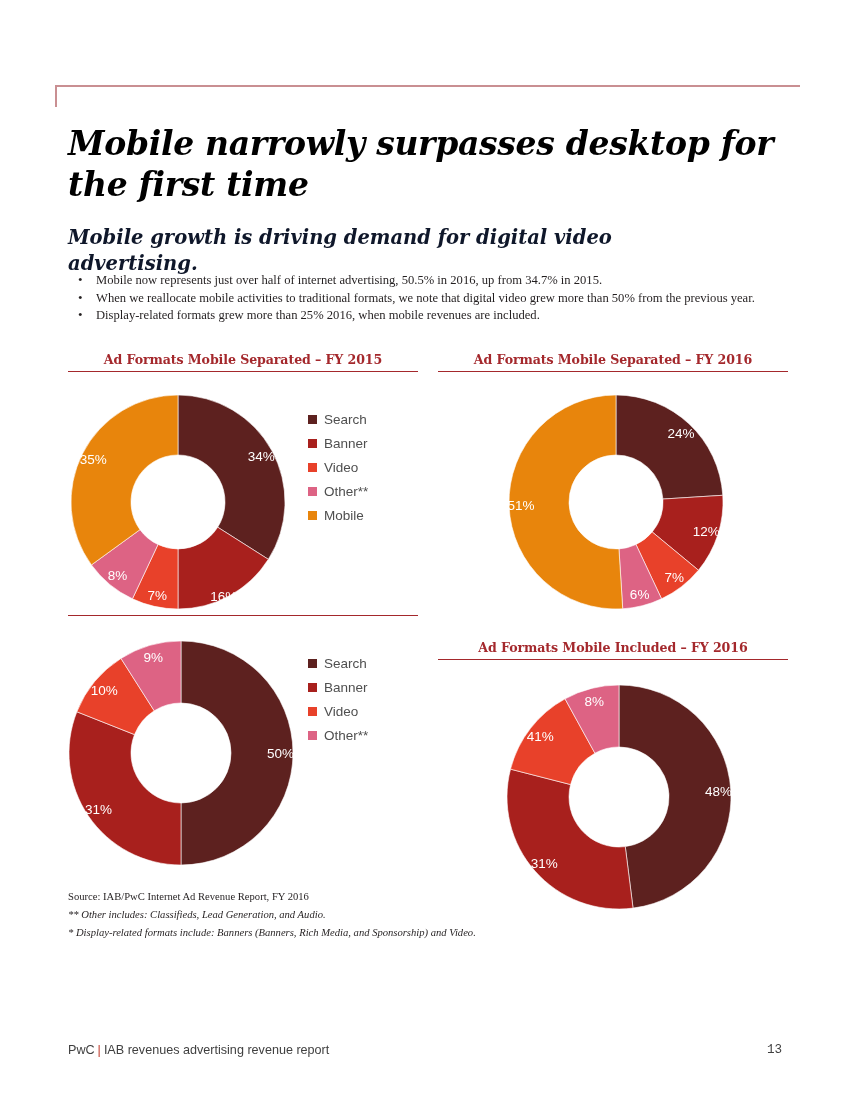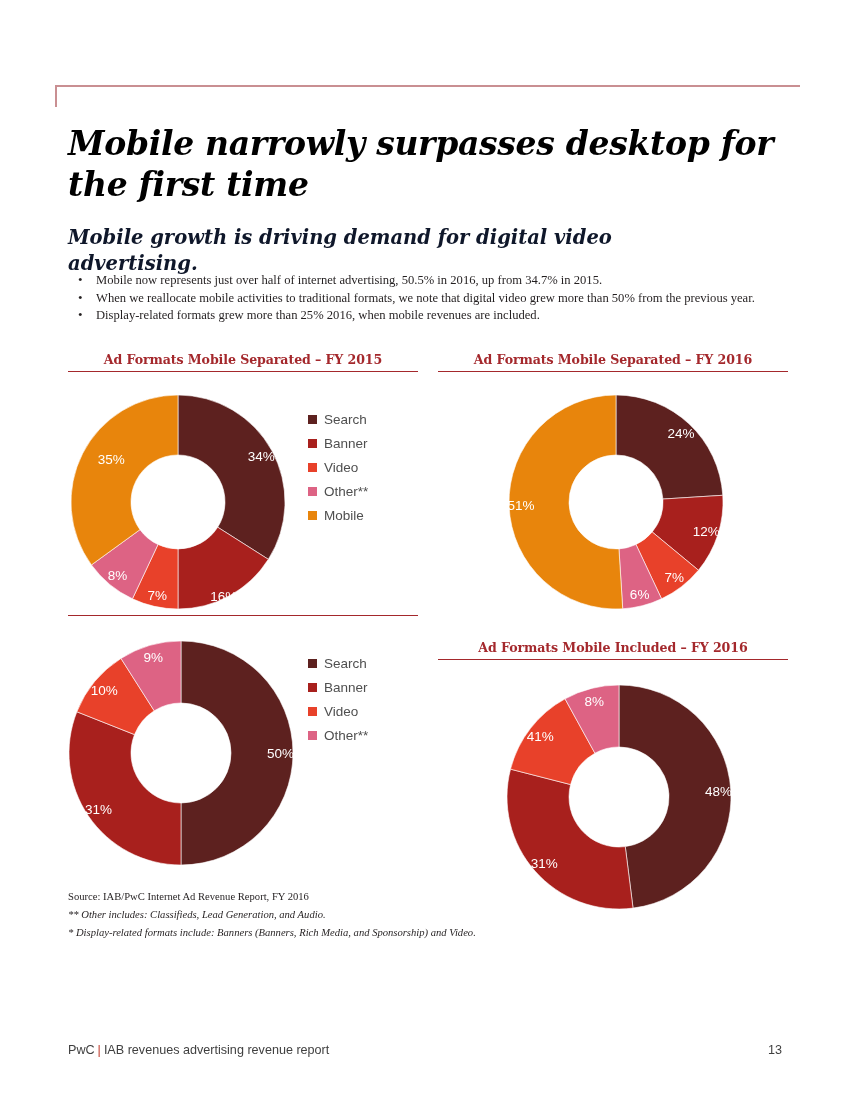--- a/index.html
+++ b/index.html
@@ -163,21 +163,21 @@
     top: 1043px;
     font-family: "Liberation Sans", sans-serif;
     font-size: 12.6px;
     color: #3f3f3f;
   }
   .footer-sep { color: #c0392b; padding: 0 3px; }
   .footer-page {
     position: absolute;
     right: 68px;
     top: 1043px;
-    font-family: Liberation Sans, sans-serif;
+    font-family: Liberation Mono, monospace;
     font-size: 12.6px;
     color: #3f3f3f;
   }
 </style>
 </head>
 <body>
 
 <div class="page">
 
   <div class="top-rule"></div>
@@ -196,21 +196,21 @@
   <div class="chart-block" style="left:68px; top:352px; width:350px;">
     <div class="chart-title">Ad Formats Mobile Separated – FY 2015</div>
     <div class="chart-title-rule"></div>
     <div class="chart-area" style="height:220px;">
       <div class="donut-wrap" id="donut-0" style="left: 2px; top: 22px; width: 216px; height: 216px;"><svg width="216" height="216" viewBox="0 0 216 216">
             <path d="M 108 1 A 107 107 0 0 1 198.3430880287156 165.33346706275265 L 147.6834124985947 133.18385936401285 A 47 47 0 0 0 108 61 Z" fill="#5d211f" stroke="#ffffff" stroke-width="0.6"></path>
             <path d="M 198.3430880287156 165.33346706275265 A 107 107 0 0 1 108 215 L 108 155 A 47 47 0 0 0 147.6834124985947 133.18385936401285 Z" fill="#a8201d" stroke="#ffffff" stroke-width="0.6"></path>
             <path d="M 108 215 A 107 107 0 0 1 62.441615802537264 204.8164946138641 L 87.98837329644161 150.52687146590293 A 47 47 0 0 0 108 155 Z" fill="#e8412a" stroke="#ffffff" stroke-width="0.6"></path>
             <path d="M 62.441615802537264 204.8164946138641 A 107 107 0 0 1 21.43518160188063 170.89302199529465 L 69.97620126437747 135.62590685774626 A 47 47 0 0 0 87.98837329644161 150.52687146590293 Z" fill="#dd6384" stroke="#ffffff" stroke-width="0.6"></path>
             <path d="M 21.43518160188063 170.89302199529465 A 107 107 0 0 1 107.99999999999999 1 L 107.99999999999999 61 A 47 47 0 0 0 69.97620126437747 135.62590685774626 Z" fill="#e8850c" stroke="#ffffff" stroke-width="0.6"></path>
-          </svg><div class="donut-label" style="left: 191.249px; top: 62.2334px;">34%</div><div class="donut-label" style="left: 153.767px; top: 202px;">16%</div><div class="donut-label" style="left: 87.2764px; top: 200.712px;">7%</div><div class="donut-label" style="left: 47.4447px; top: 181.199px;">8%</div><div class="donut-label" style="left: 23.3544px; top: 64.8709px; margin-left: 18px;">35%</div></div>
+          </svg><div class="donut-label" style="left: 191.249px; top: 62.2334px;">34%</div><div class="donut-label" style="left: 153.767px; top: 202px;">16%</div><div class="donut-label" style="left: 87.2764px; top: 200.712px;">7%</div><div class="donut-label" style="left: 47.4447px; top: 181.199px;">8%</div><div class="donut-label" style="left: 23.3544px; top: 64.8709px;">35%</div></div>
       <div class="legend" id="legend-0" style="left:240px; top:40px;">
           <div class="legend-item">
             <span class="legend-swatch" style="background: rgb(93, 33, 31);"></span>
             <span>Search</span>
           </div>
           <div class="legend-item">
             <span class="legend-swatch" style="background: rgb(168, 32, 29);"></span>
             <span>Banner</span>
           </div>
           <div class="legend-item">

